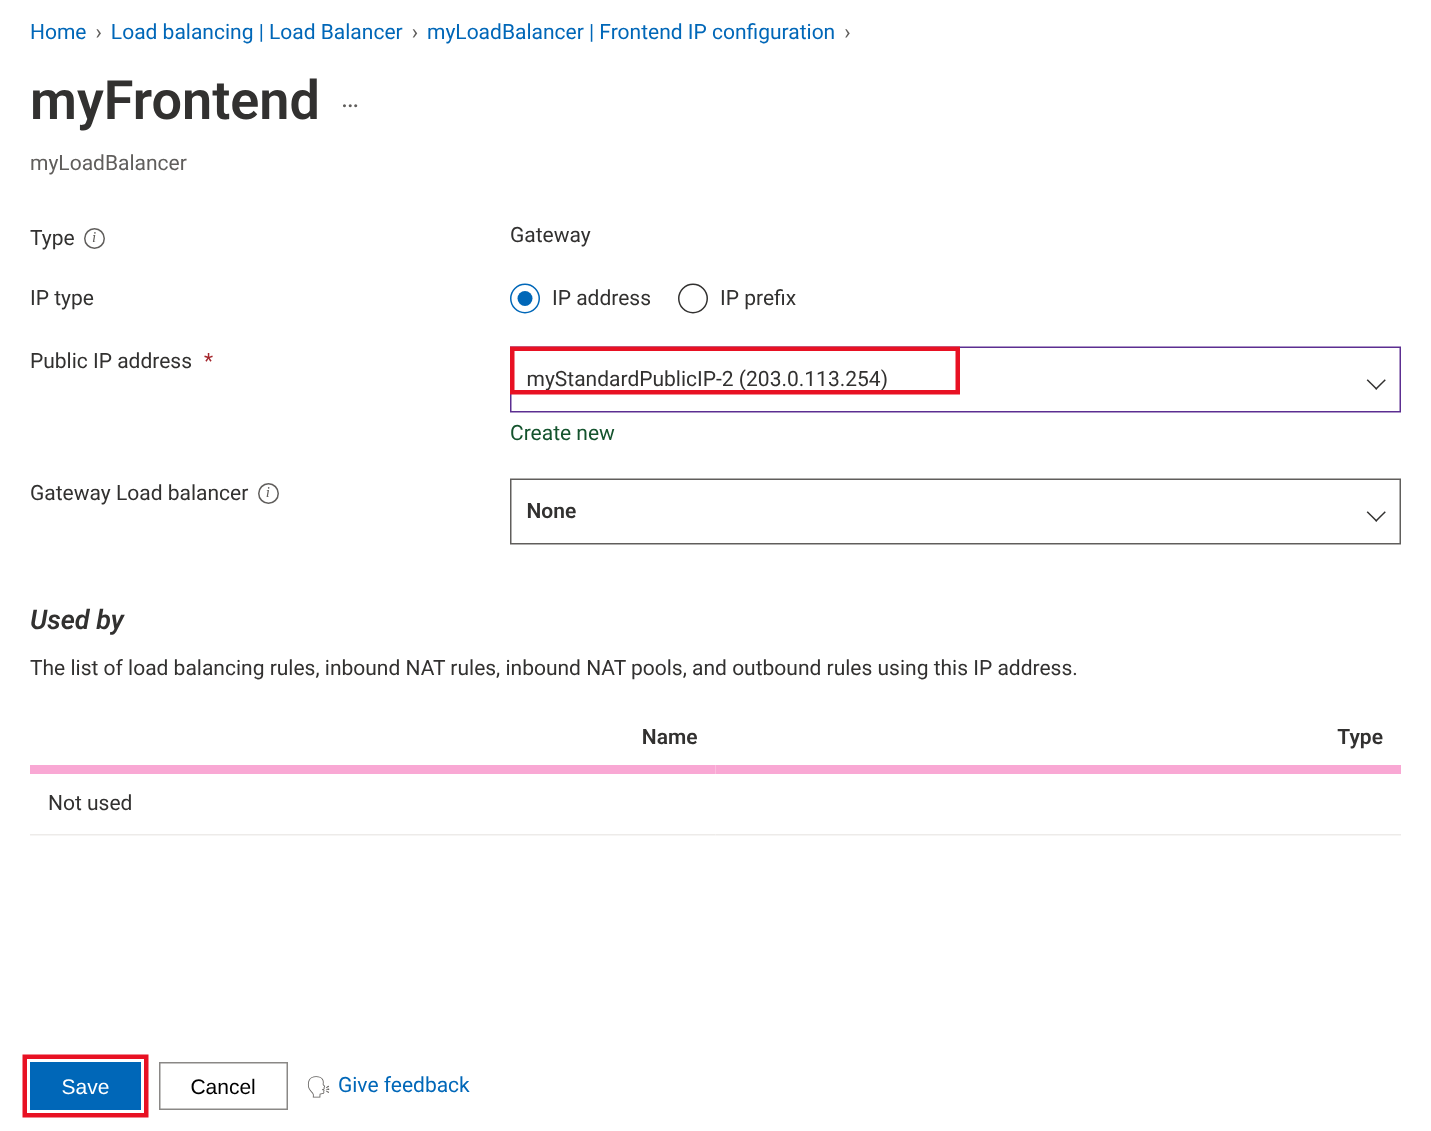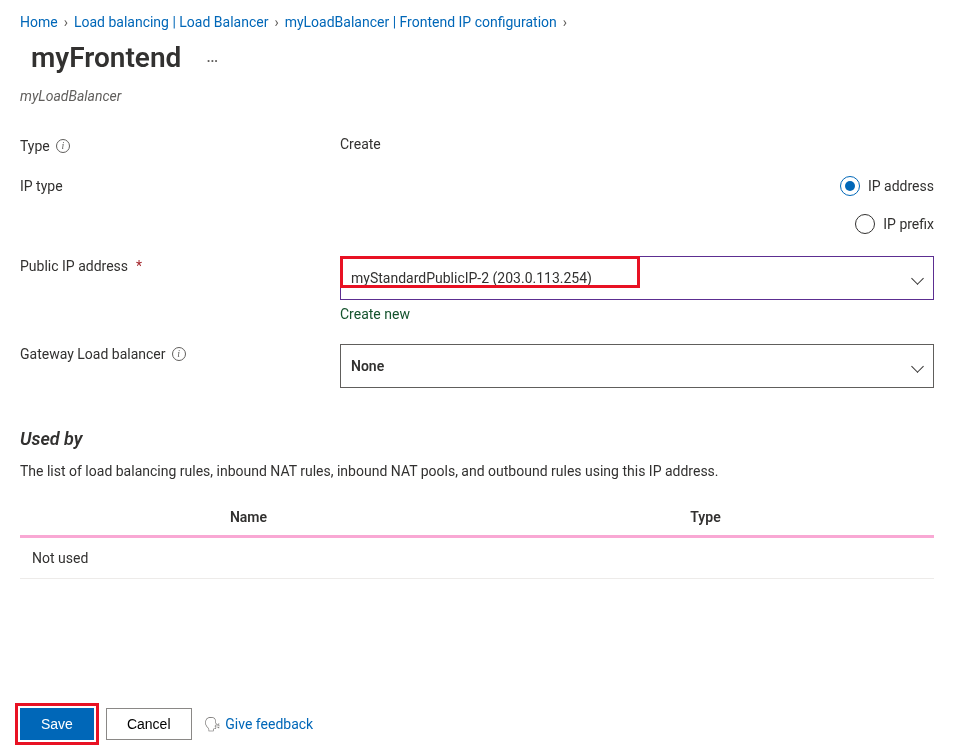--- a/index.html
+++ b/index.html
@@ -7,48 +7,48 @@
     margin: 0; padding: 0;
     font-family: "Segoe UI", -apple-system, BlinkMacSystemFont, Roboto, "Helvetica Neue", Arial, sans-serif;
     font-size: 14px;
     color: #323130;
     background: #ffffff;
     width: 954px;
   }
   .page { padding: 14px 20px 0 20px; position: relative; min-height: 754px; }
 
   
-  .breadcrumb { display: flex; align-items: center; flex-wrap: wrap; gap: 6px; font-size: 14px; margin-bottom: 0; }
+  .breadcrumb { display: flex; align-items: center; flex-wrap: wrap; gap: 6px; font-size: 14px; margin-bottom: 16px; }
   .breadcrumb a { color: #0067b8; text-decoration: none; cursor: pointer; }
   .breadcrumb .sep { color: #605e5c; }
 
   
   .title-row { display: flex; align-items: center; gap: 14px; }
-  h1.title { font-size: 28px; font-weight: 600; margin: 11px; line-height: 1.2; }
+  h1.title { font-size: 36px; font-weight: 600; margin: 0; line-height: 1.2; }
   .ellipsis-btn { font-size: 18px; color: #605e5c; cursor: pointer; line-height: 1; padding-bottom: 4px; }
-  .subtitle { color: #605e5c; font-size: 14px; margin-top: 2px; margin-bottom: 32px; font-style: italic; }
+  .subtitle { color: #605e5c; font-size: 14px; margin-top: 12px; margin-bottom: 32px; }
 
   
   .form-row { display: flex; align-items: flex-start; margin-bottom: 22px; }
   .form-row .label-col { width: 320px; flex: 0 0 320px; display: flex; align-items: center; gap: 6px; padding-top: 2px; }
   .form-row .value-col { flex: 1 1 auto; max-width: 598px; }
   .label-text { font-size: 14px; }
   .req { color: #a4262c; margin-left: 2px; }
 
   .info-icon {
     width: 14px; height: 14px; border: 1px solid #605e5c; border-radius: 50%;
     display: inline-flex; align-items: center; justify-content: center;
     font-size: 10px; color: #605e5c; line-height: 1; cursor: default;
     font-style: italic; font-family: Georgia, serif;
   }
 
   .static-value { font-size: 14px; padding-top: 0; }
 
   
-  .radio-group { display: flex; gap: 18px; align-items: flex-end; flex-direction: column; }
+  .radio-group { display: flex; gap: 18px; align-items: flex-start; }
   .radio { display: flex; align-items: center; gap: 8px; cursor: pointer; }
   .radio-circle {
     width: 20px; height: 20px; border-radius: 50%;
     display: inline-flex; align-items: center; justify-content: center;
   }
   .radio-circle.selected { border: 1.5px solid #0067b8; }
   .radio-circle.selected .dot { width: 10px; height: 10px; background: #0067b8; border-radius: 50%; }
   .radio-circle.unselected { border: 1.5px solid #323130; }
   .radio-label { font-size: 14px; }
 
@@ -80,22 +80,22 @@
   }
 
   .link-under { color: #14532d; font-size: 14px; margin-top: 6px; display: inline-block; cursor: pointer; }
 
   
   h2.section { font-size: 18px; font-weight: 600; margin-top: 40px; margin-bottom: 14px; font-style: italic; }
   .section-desc { font-size: 14px; margin-bottom: 20px; }
 
   table.used-by { width: 100%; border-collapse: collapse; }
   table.used-by th {
-    text-align: center; font-weight: 600; font-size: 14px;
-    padding: 10px 12px; border-bottom: 3px solid #f9a8d4;
+    text-align: right; font-weight: 600; font-size: 14px;
+    padding: 10px 12px; border-bottom: 6px solid #f9a8d4;
   }
   table.used-by td {
     padding: 12px 12px; border-bottom: 1px solid #edebe9; font-size: 14px;
   }
 
   
   .footer {
     position: absolute; left: 20px; bottom: 14px;
     display: flex; align-items: center; gap: 12px;
   }
@@ -134,21 +134,21 @@
     <span class="ellipsis-btn">…</span>
   </div>
   <div class="subtitle">myLoadBalancer</div>
 
   <div class="form-row">
     <div class="label-col">
       <span class="label-text">Type</span>
       <span class="info-icon">i</span>
     </div>
     <div class="value-col">
-      <span class="static-value">Create</span>
+      <span class="static-value">Gateway</span>
     </div>
   </div>
 
   <div class="form-row">
     <div class="label-col">
       <span class="label-text">IP type</span>
     </div>
     <div class="value-col">
       <div class="radio-group">
         <label class="radio">

